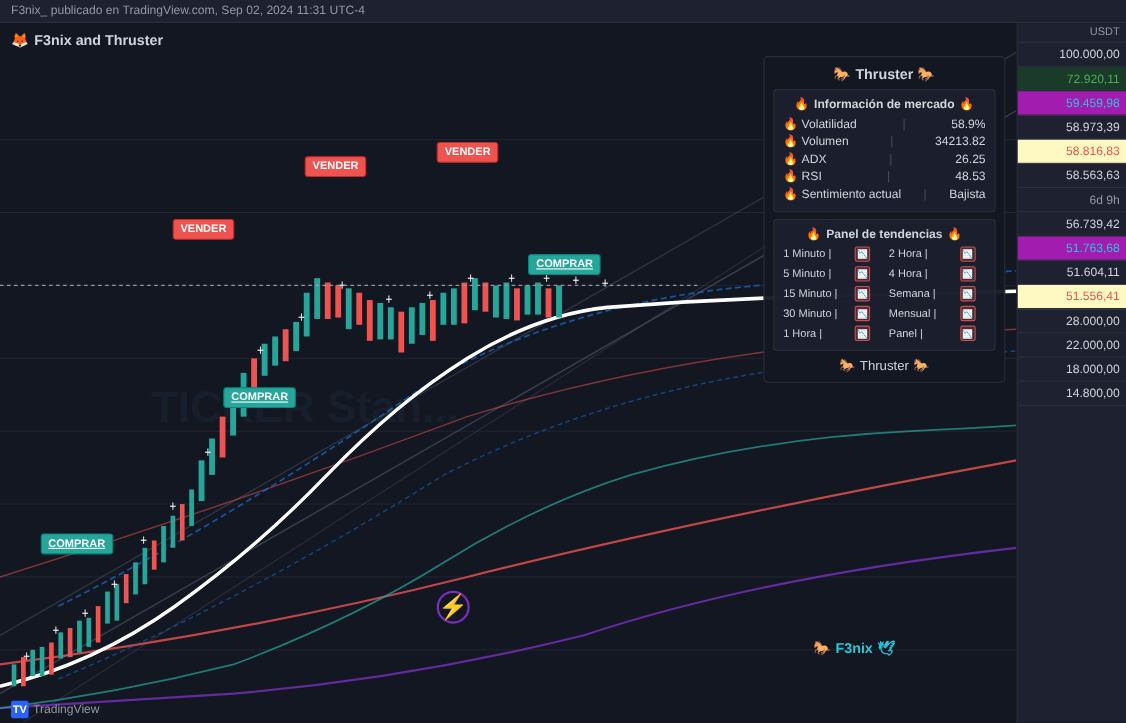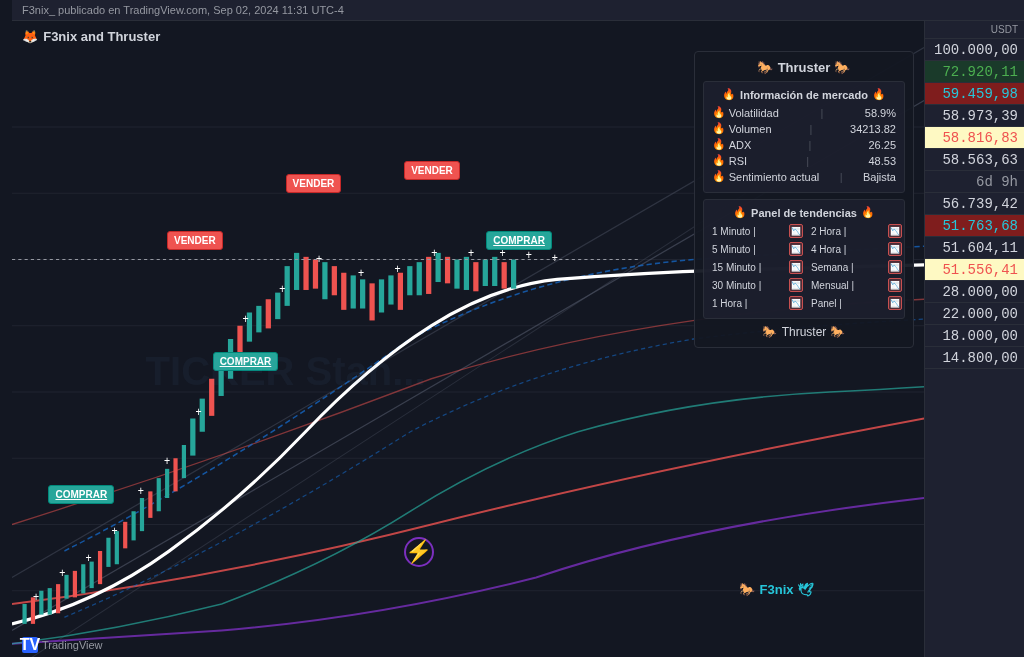--- a/index.html
+++ b/index.html
@@ -11,21 +11,20 @@
       overflow: hidden;
       color: #fff;
     }
     .container {
       width: 1024px;
       height: 657px;
       background: #131722;
       position: relative;
       display: flex;
       flex-direction: column;
-      padding-left: 12px;
     }
     .top-bar {
       background: #1e2130;
       padding: 4px 10px;
       font-size: 11px;
       color: #9598a1;
       border-bottom: 1px solid #2a2e39;
     }
     .main-area {
       display: flex;
@@ -125,21 +124,21 @@
     }
     .trends-grid {
       display: grid;
       grid-template-columns: 1fr 1fr;
       gap: 2px 8px;
       font-size: 10px;
     }
     .trend-item {
       display: flex;
       align-items: center;
-      gap: 12px;
+      gap: 0;
       color: #9598a1;
       margin-bottom: 2px;
     }
     .trend-label {
       color: #d1d4dc;
       min-width: 65px;
       font-size: 10px;
     }
     .trend-icon {
       width: 14px;
@@ -175,31 +174,30 @@
     .price-label-top {
       background: #1e2130;
       padding: 3px 6px;
       font-size: 10px;
       color: #9598a1;
       border-bottom: 1px solid #2a2e39;
       text-align: right;
     }
     .price-item {
       padding: 2px 6px;
-      font-size: 14px;
+      font-size: 11px;
       text-align: right;
       border-bottom: 1px solid #2a2e39;
       display: flex;
       align-items: center;
       justify-content: flex-end;
       min-height: 22px;
-      font-family: Liberation Mono, monospace;
     }
     .price-item.green { background: #1a3a2a; color: #4caf50; }
-    .price-item.teal { background: #7f1d1d; color: #26c6da; }
+    .price-item.teal { background: #a21caf; color: #26c6da; }
     .price-item.neutral { color: #d1d4dc; }
     .price-item.red { background: #fef9c3; color: #ef5350; }
     .price-item.gray { color: #9598a1; }
     .buy-signal {
       position: absolute;
       background: #26a69a;
       color: #fff;
       font-size: 10px;
       font-weight: bold;
       padding: 3px 6px;
@@ -209,41 +207,40 @@
     }
     .sell-signal {
       position: absolute;
       background: #ef5350;
       color: #fff;
       font-size: 10px;
       font-weight: bold;
       padding: 3px 6px;
       border-radius: 3px;
       border: 1px solid #c62828;
-      margin-top: 32px;
     }
     .tradingview-logo {
       position: absolute;
       bottom: 4px;
       left: 10px;
       display: flex;
       align-items: center;
       gap: 4px;
       font-size: 11px;
       color: #9598a1;
     }
     .tv-icon {
       background: #2962ff;
       color: #fff;
       width: 16px;
       height: 16px;
       display: flex;
       align-items: center;
       justify-content: center;
-      font-size: 16px;
+      font-size: 10px;
       font-weight: bold;
       border-radius: 2px;
     }
     .f3nix-label {
       position: absolute;
       bottom: 60px;
       right: 110px;
       font-size: 13px;
       color: #26c6da;
       font-weight: bold;

